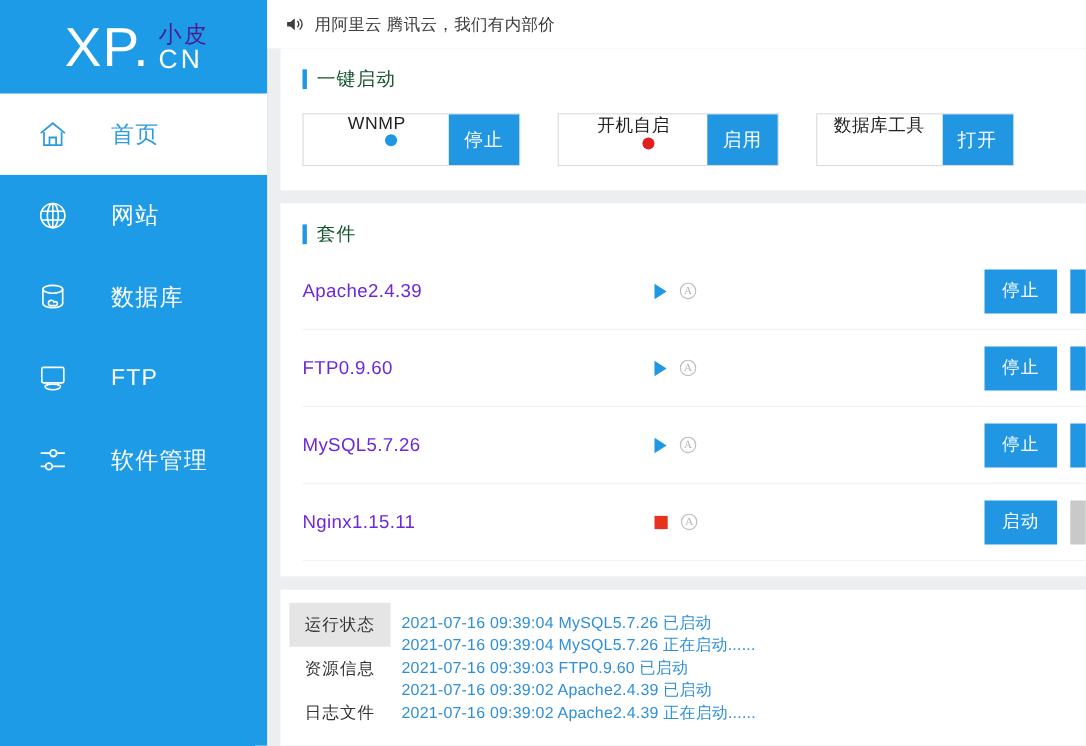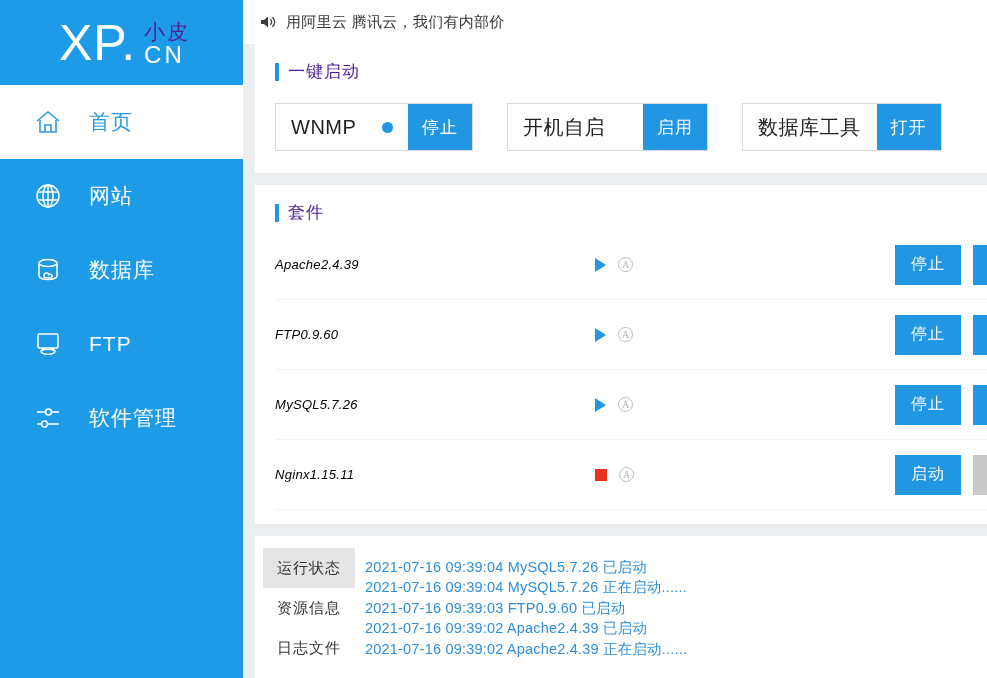--- a/index.html
+++ b/index.html
@@ -32,21 +32,21 @@
   .logo-dot { color: #ffffff; }
   .logo-right { display: flex; flex-direction: column; line-height: 1; margin-top: 2px; }
   .logo-xiaopi { font-size: 21px; color: #4c1d95; letter-spacing: 2px; }
   .logo-cn { font-size: 24px; color: #ffffff; letter-spacing: 3px; font-weight: 300; margin-top: 1px;}
 
   .nav { display: flex; flex-direction: column; }
   .nav-item {
     height: 74px;
     display: flex; align-items: center;
     padding-left: 33px;
-    gap: 26px;
+    gap: 38px;
     color: #ffffff;
     cursor: pointer;
     user-select: none;
   }
   .nav-item.active { background: #ffffff; color: #2c9ce0; }
   .nav-ico { width: 30px; height: 30px; display: block; flex: 0 0 30px; }
   .nav-ico svg { display: block; width: 30px; height: 30px; }
   .nav-label { font-size: 21px; letter-spacing: 1px; }
 
   
@@ -66,30 +66,30 @@
     flex: 1;
     padding: 0 12px 0 12px;
     display: flex; flex-direction: column;
     overflow: hidden;
   }
 
   .panel { background: #ffffff; }
 
   .sec-head { display: flex; align-items: center; gap: 9px; }
   .sec-bar { width: 4px; height: 18px; background: #2196e3; display: block; }
-  .sec-title { font-size: 17px; color: #4c1d95; letter-spacing: 1px; }
+  .sec-title { font-size: 17px; color: #14532d; letter-spacing: 1px; }
 
   
   .quick { padding: 16px 0 22px 20px; }
   .quick-row { display: flex; gap: 34px; margin-top: 20px; }
   .qgroup { display: flex; height: 48px; border: 1px solid #d8dade; background:#fff; }
   .qlabel {
     display: flex; align-items: center; 
     padding: 0 14px 0 15px; min-width: 0;
-    font-size: 20px; color: #222;
+    font-size: 16px; color: #222; flex-direction: column;
   }
   .qlabel .txt { letter-spacing: 0.5px; white-space: nowrap; }
   .dot { width: 11px; height: 11px; border-radius: 50%; display: inline-block; margin-left: 26px; }
   .qbtn {
     background: #2196e3; color: #fff; font-size: 17px;
     display: flex; align-items: center; justify-content: center;
     padding: 0 14px; cursor: pointer; letter-spacing: 1px;
     min-width: 62px;
     border: none;
     font-family: inherit;
@@ -99,21 +99,21 @@
   #qg-dbtool .qlabel { padding-right: 16px; }
 
   
   .suite { margin-top: 12px; padding: 16px 0 14px 20px; flex: 0 0 auto; }
   .rows { margin-top: 6px; padding-right: 22px; }
   .srow {
     height: 70px; display: flex; align-items: center;
     border-bottom: 1px solid #f1f2f3;
   }
   .srow:last-child { border-bottom: 1px solid #f1f2f3; }
-  .sname { font-size: 13px; color: #000000; width: 320px; letter-spacing: 0.3px; font-style: italic; }
+  .sname { font-size: 17px; color: #6d28d9; width: 320px; letter-spacing: 0.3px; }
   .sstatus { display: flex; align-items: center; gap: 12px; width: 300px; }
   .play { width: 0; height: 0; border-left: 11px solid #2196e3; border-top: 7px solid transparent; border-bottom: 7px solid transparent; display:block; }
   .sqr { width: 12px; height: 12px; background: #e8321e; display: block; }
   .acirc { width: 15px; height: 15px; border-radius: 50%; border: 1px solid #b9bcc0; color: #b0b3b7; font-size: 10px; display:flex; align-items:center; justify-content:center; font-family:"Liberation Serif", serif;}
   .sbtns { display: flex; gap: 12px; margin-left: auto; }
   .sbtn {
     width: 66px; height: 40px; background: #2196e3; color: #fff;
     font-size: 16px; display: flex; align-items: center; justify-content: center;
     cursor: pointer; letter-spacing: 1px; border: none; font-family: inherit;
   }

